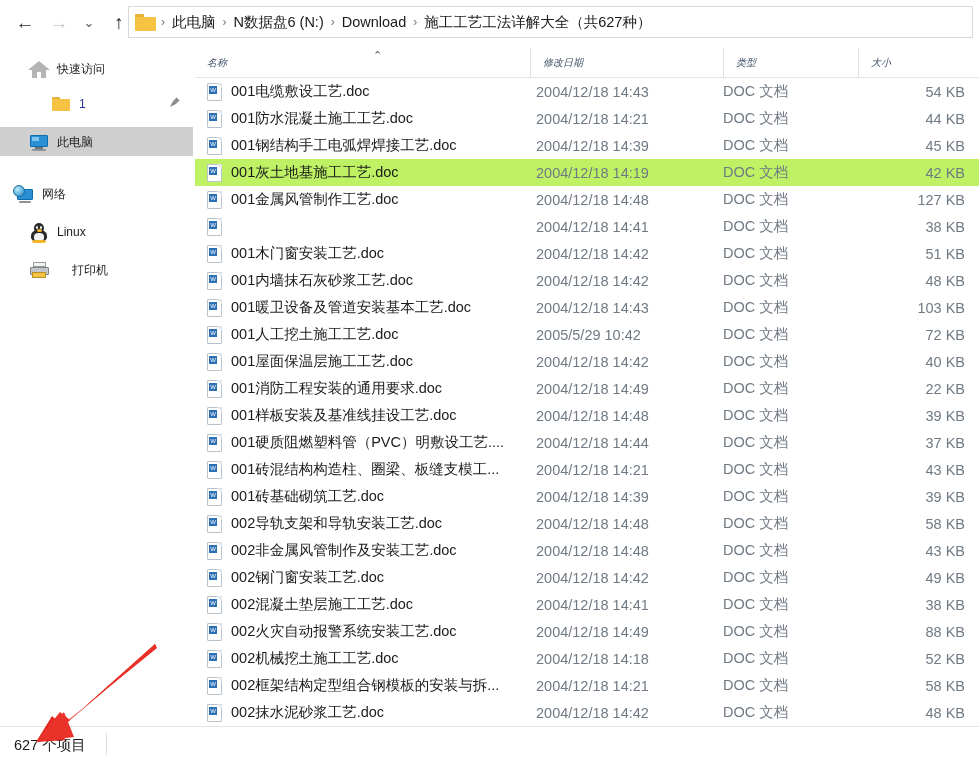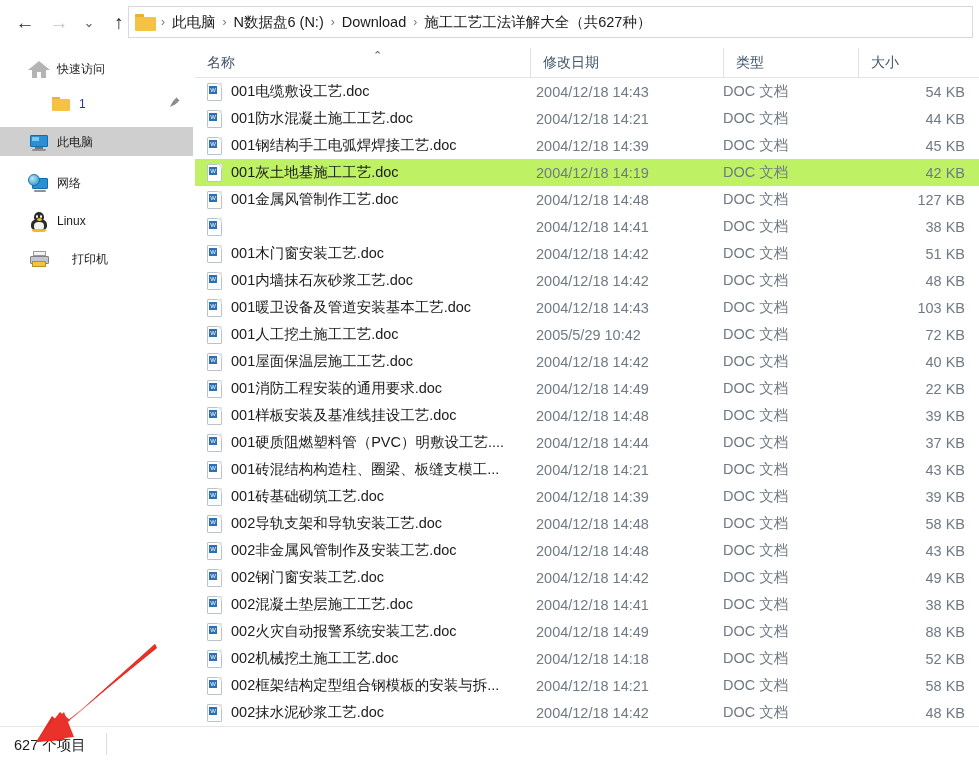--- a/index.html
+++ b/index.html
@@ -57,24 +57,25 @@
     line-height: 30px;
   }
 
   
   #colheader {
     position: absolute; left: 195px; top: 48px; width: 784px; height: 30px;
     border-bottom: 1px solid #e5e5e5;
   }
   .col-head {
     position: absolute; top: 0; height: 30px;
-    font-size: 14px; color: #41546b;
+    font-size: 10px; color: #41546b;
     display: flex; align-items: center;
     padding-left: 12px;
     white-space: nowrap;
+    font-style: italic;
   }
   .col-head.sep { border-left: 1px solid #e1e1e1; }
   #sort-caret {
     position: absolute; left: 178px; top: 2px;
     font-size: 11px; color: #5a5a5a; line-height: 1;
   }
 
   
   #sidebar {
     position: absolute; left: 0; top: 48px; width: 193px; height: 678px;
@@ -311,21 +312,21 @@
         </svg></span>
     </div>
     <div class="side-item selected" style="padding-left: 28px; margin-top: 9px;">
       <span class="side-ico ico-pc">
         <div class="screen"></div>
         <div class="stand"></div>
         <div class="foot"></div>
       </span>
       <span class="side-label">此电脑</span>
     </div>
-    <div class="side-item" style="padding-left: 28px; margin-top: 12px;">
+    <div class="side-item" style="padding-left: 13px; margin-top: 23px;">
       <span class="side-ico ico-net">
         <div class="screen"></div>
         <div class="globe"></div>
         <div class="foot"></div>
       </span>
       <span class="side-label">网络</span>
     </div>
     <div class="side-item" style="padding-left: 28px; margin-top: 9px;">
       <span class="side-ico ico-linux">
         <div class="body"></div>

